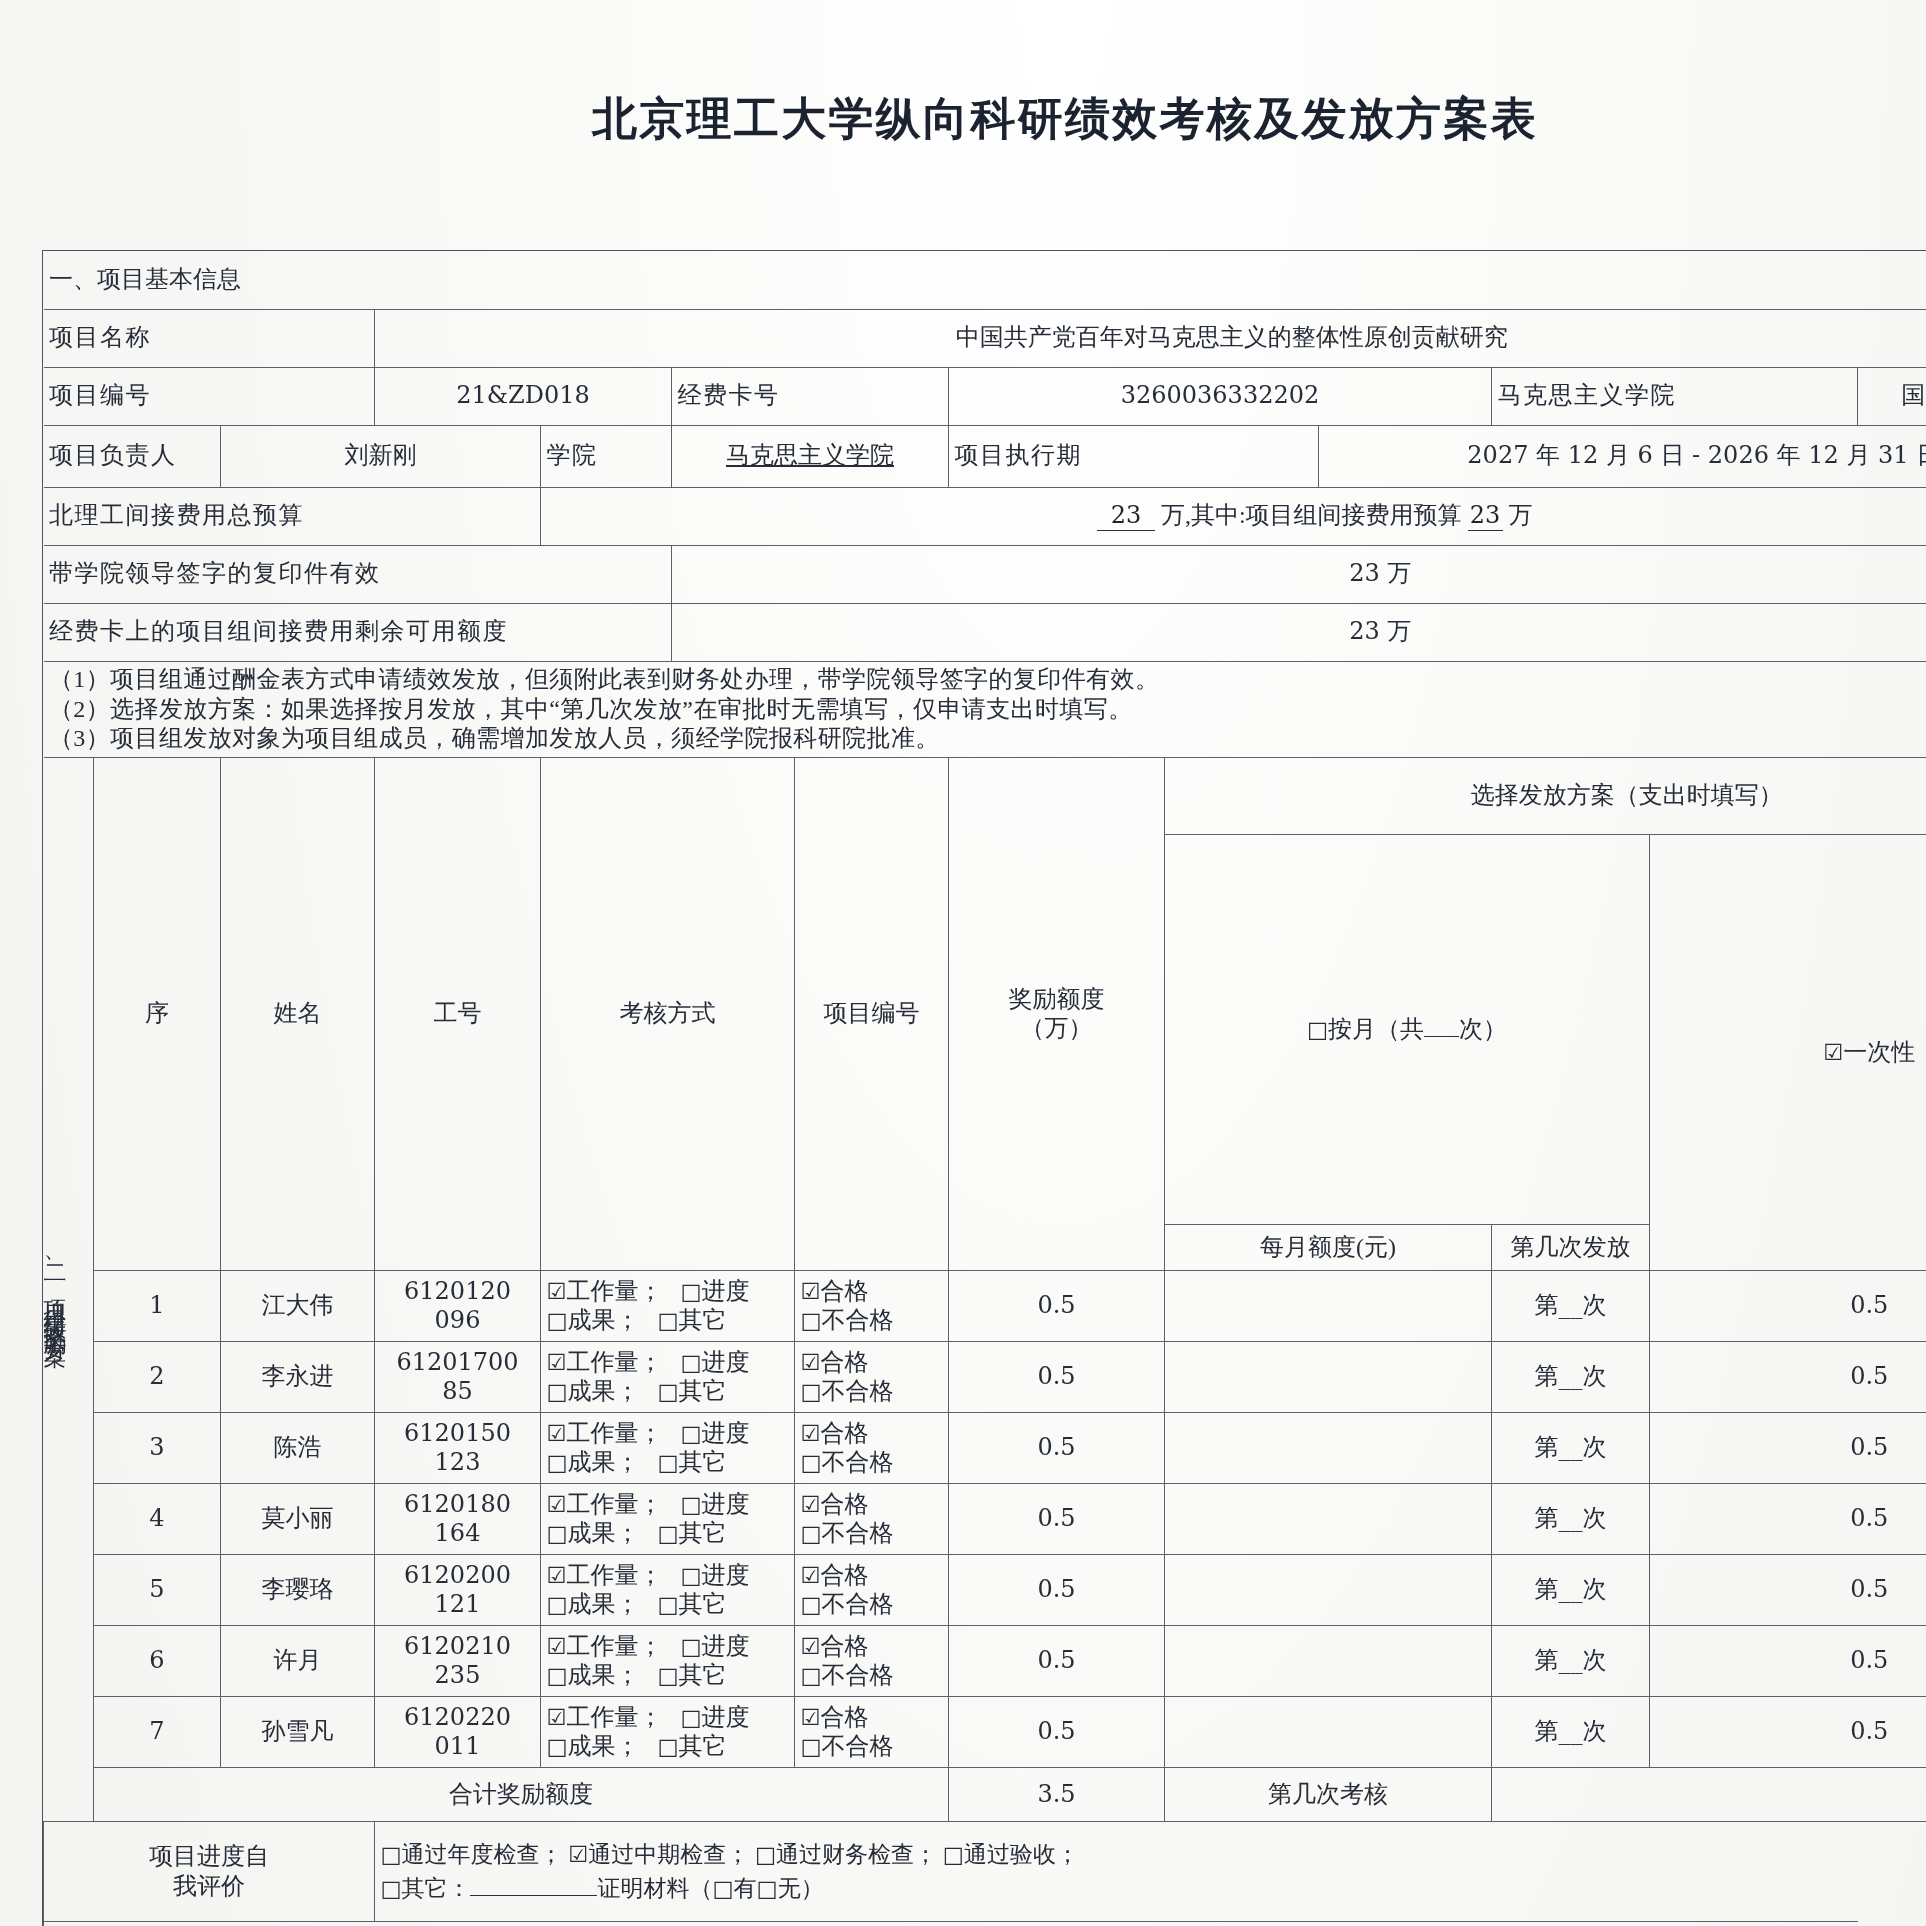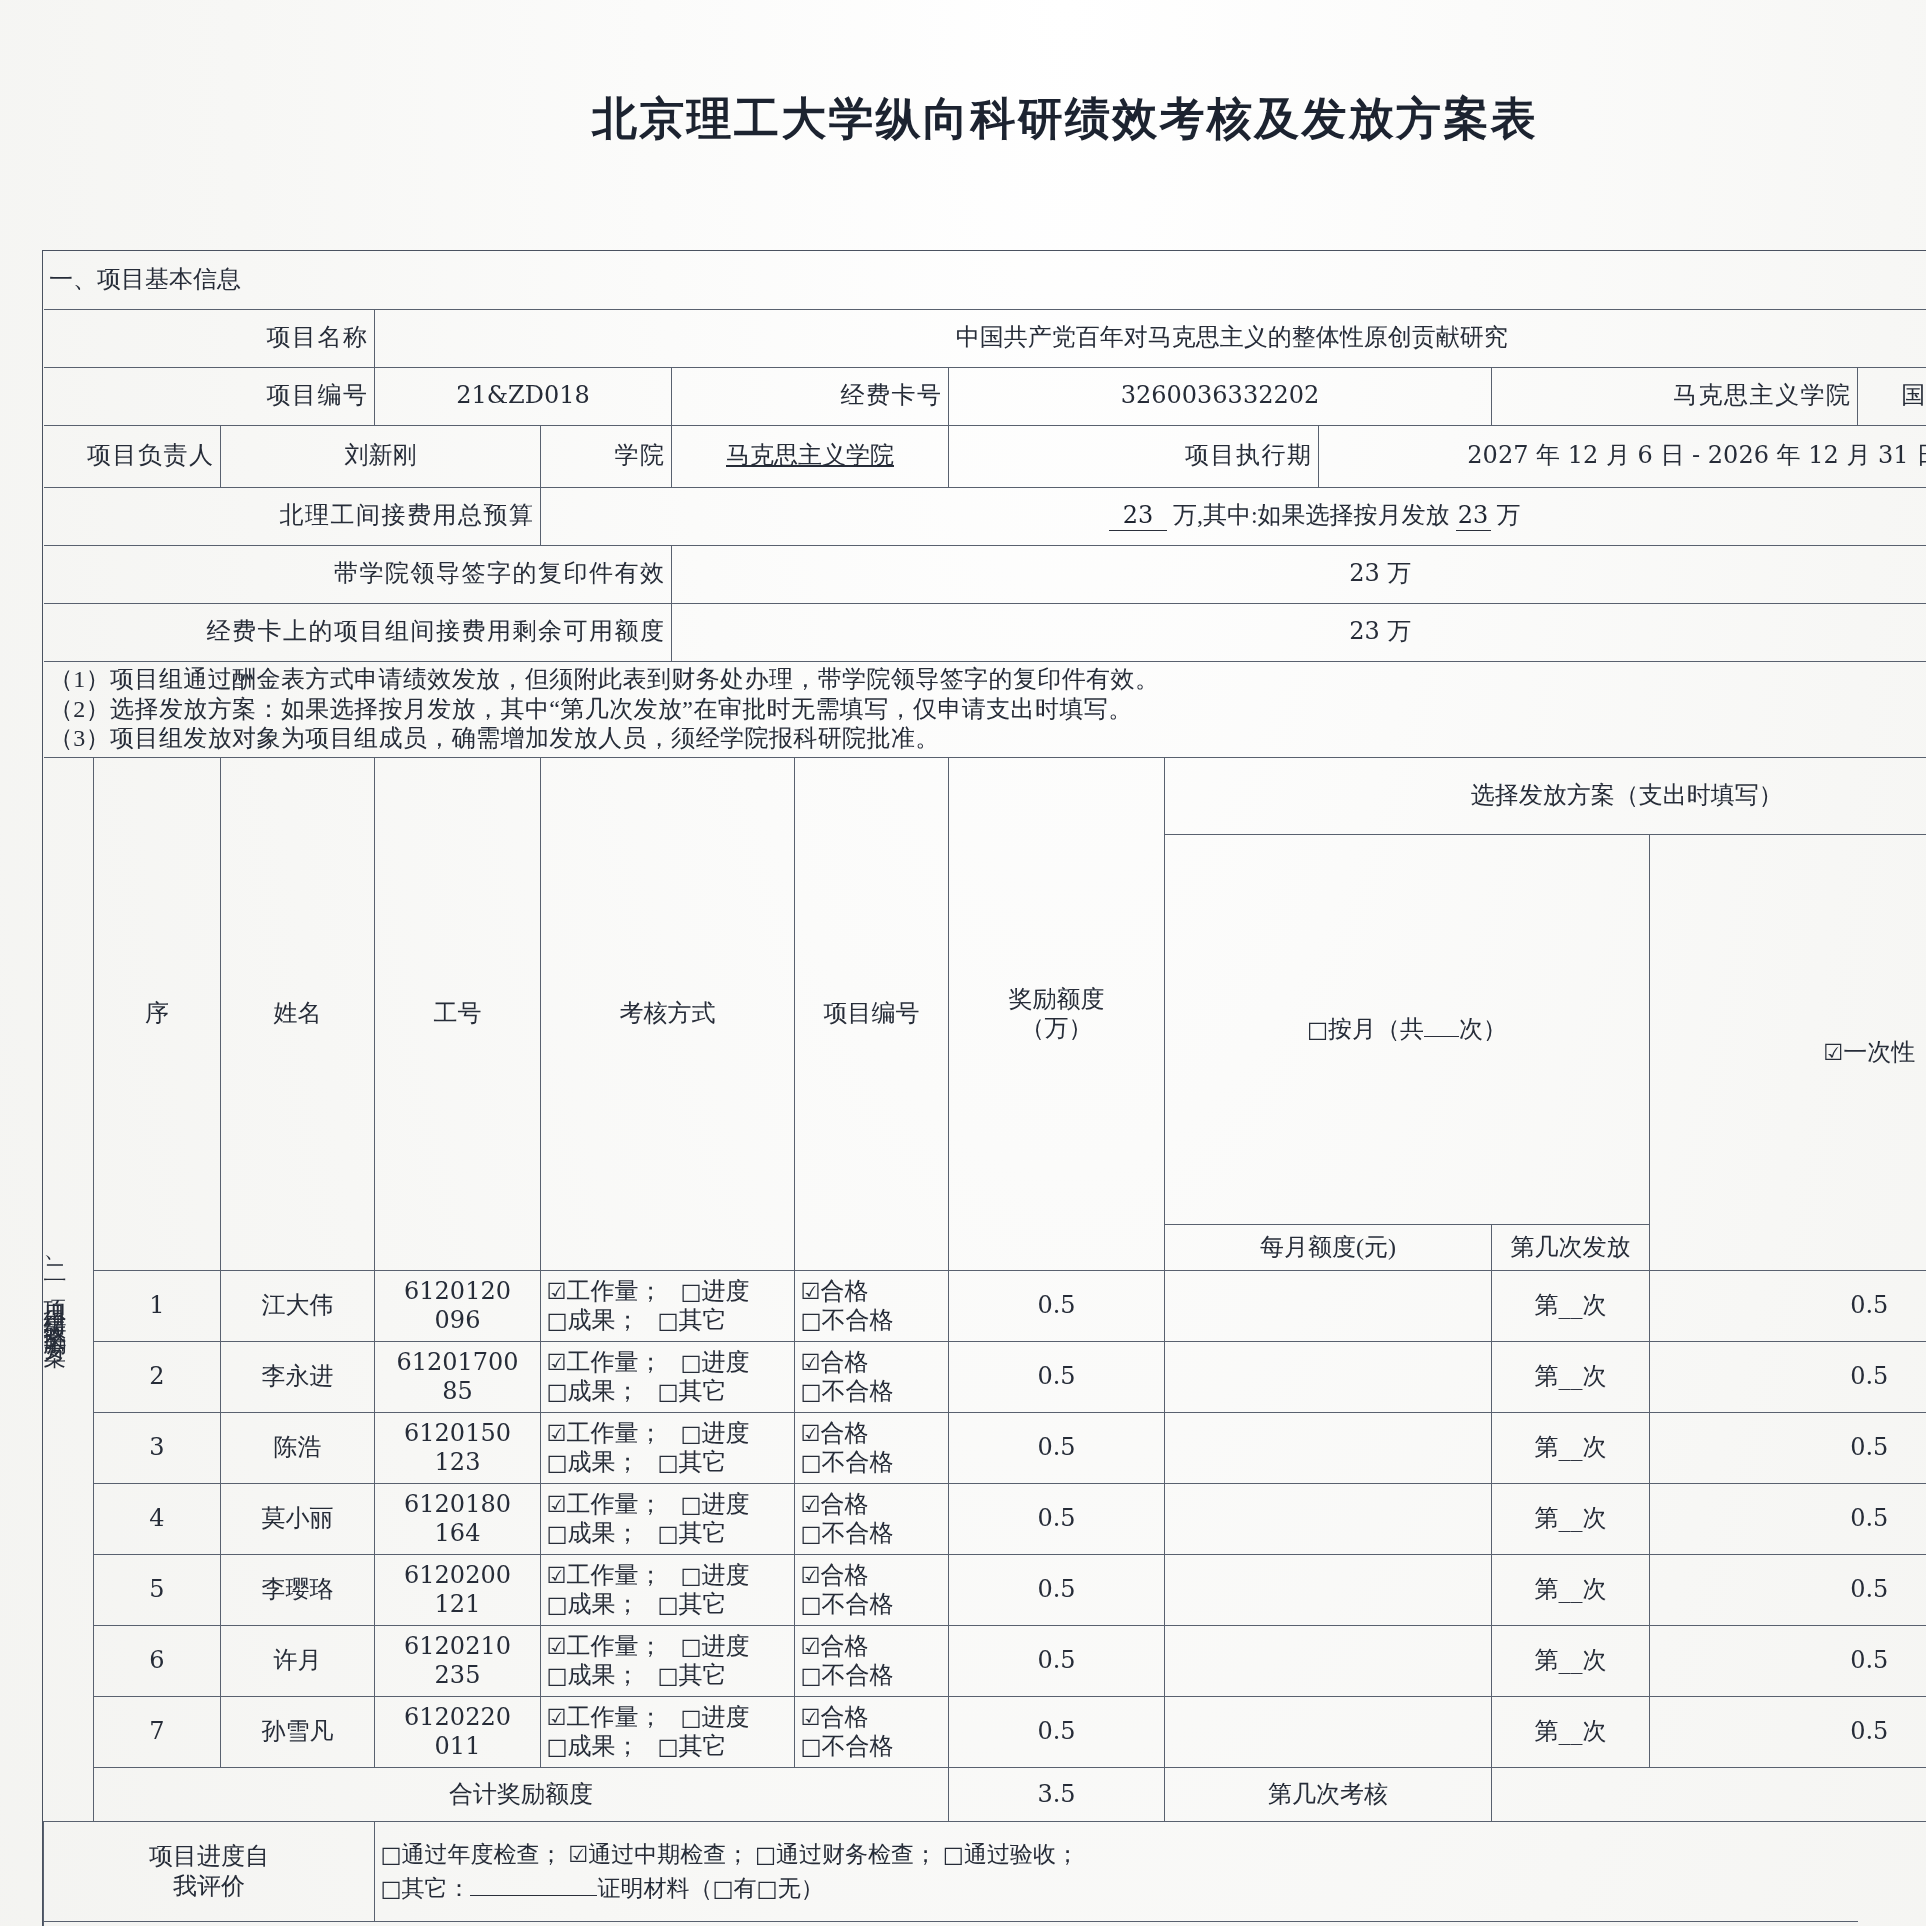--- a/index.html
+++ b/index.html
@@ -54,21 +54,21 @@
     line-height: 1.22;
     color: #262c38;
     font-weight: normal;
   }
   .nb-top { border-top: none !important; }
   .nb-left { border-left: none !important; }
   .nb-right { border-right: none !important; }
   .ctr { text-align: center; }
   .lft { text-align: left; }
   .sec-head { font-size: 24px; padding: 11.6px 15.4px 11.6px 21.6px; }
-  .lbl { text-align: right; white-space: nowrap; letter-spacing: 1.5px; }
+  .lbl { text-align: left; white-space: nowrap; letter-spacing: 1.5px; }
   .val { text-align: center; }
   .hand {
     font-family: "DejaVu Serif", "Liberation Serif", serif;
     color: #1e2430;
   }
   .notes {
     font-size: 24px;
     line-height: 1.42;
     padding: 7px 10px 8.5px 11.6px;
     letter-spacing: 0.4px;
@@ -157,21 +157,21 @@
           <span>月</span>
           <span>31</span>
           <span>日</span>
         </td>
       </tr>
 
       <tr style="height:58px;">
         <td colspan="4" class="lbl nb-left">北理工间接费用总预算</td>
         <td colspan="9" class="ctr nb-right">
           <span class="blank-line hand">23</span>
-          <span>万,其中:如果选择按月发放</span>
+          <span>万,其中:项目组间接费用预算</span>
           <span class="blank-line-sm hand">23</span>
           <span>万</span>
         </td>
       </tr>
 
       <tr style="height:58px;">
         <td colspan="5" class="lbl nb-left">带学院领导签字的复印件有效</td>
         <td colspan="8" class="ctr nb-right hand">23 万</td>
       </tr>
 

